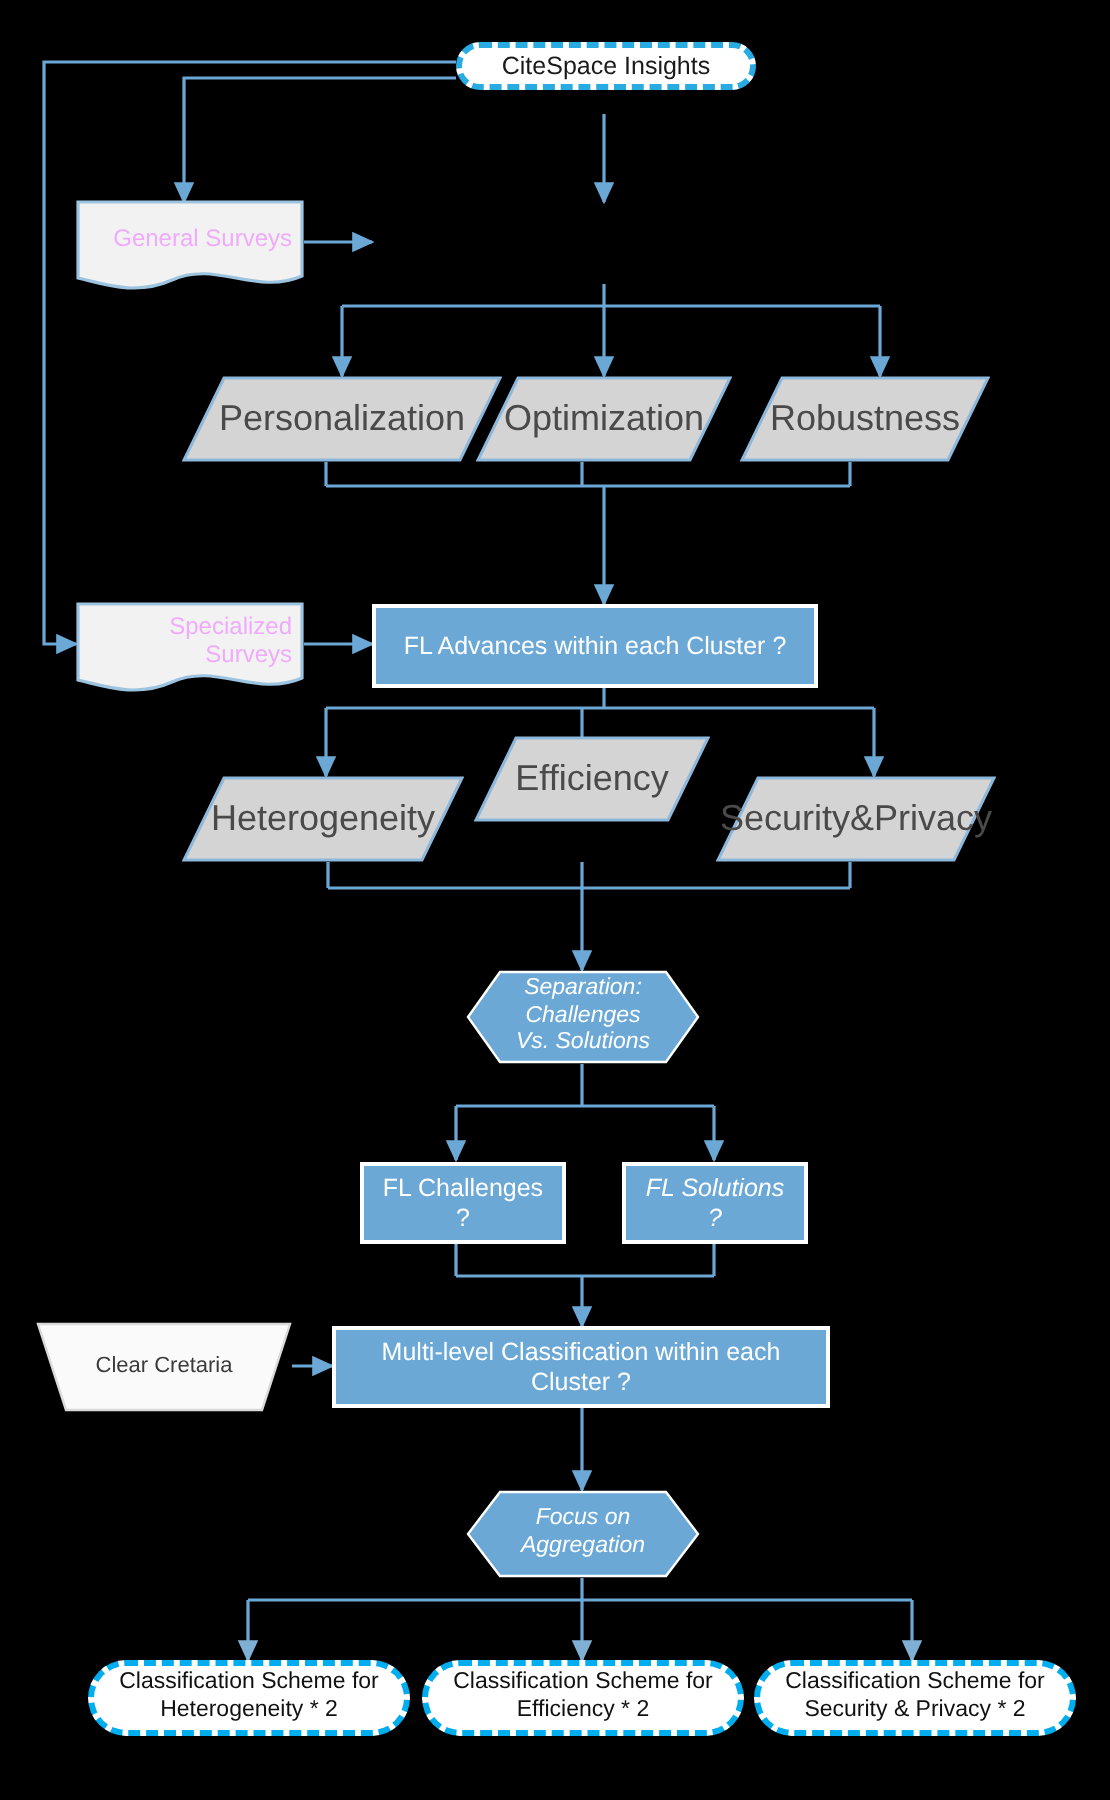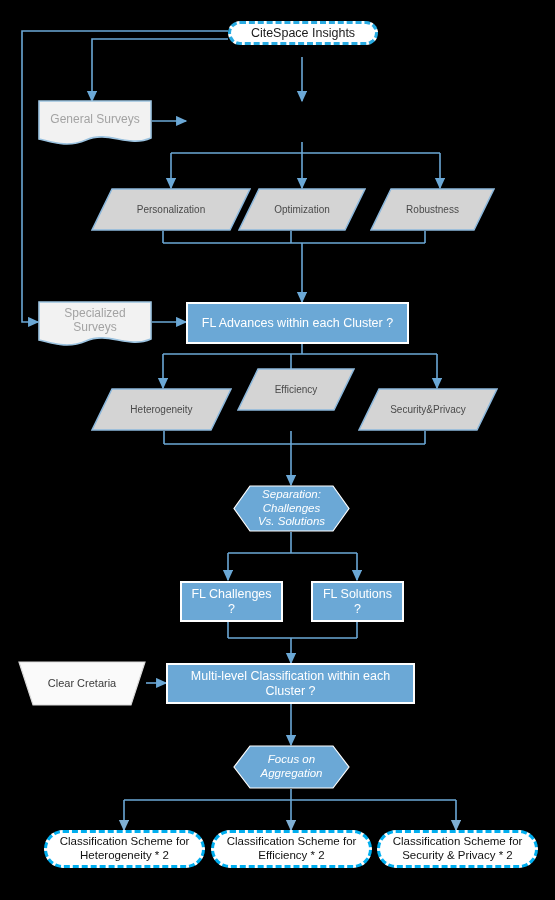--- a/index.html
+++ b/index.html
@@ -53,31 +53,32 @@
   .n-proc {
     background: #6BA8D6;
     border: 2px solid #ffffff;
     color: #ffffff;
     font-size: 12.5px;
   }
 
   
   .n-doc {
     background: transparent;
-    color: #a3a3a3;
+    color: #f0abfc;
     font-size: 12px;
+    text-align: right;
   }
   .n-doc .docsvg { position: absolute; left: 0; top: 0; }
   .n-doc .lbl { position: relative; z-index: 2; padding-bottom: 10px; }
 
   
   .n-data {
     background: transparent;
     color: #4a4a4a;
-    font-size: 10px;
+    font-size: 18px;
   }
   .n-data .shp { position: absolute; left: 0; top: 0; }
   .n-data .lbl { position: relative; z-index: 2; }
 
   
   .n-hex {
     background: transparent;
     color: #ffffff;
     font-size: 11.5px;
     font-style: italic;
@@ -239,21 +240,21 @@
       <span>Separation:</span><br>
       <span>Challenges</span><br>
       <span>Vs. Solutions</span>
     </span>
   </div>
 
   <div class="node n-proc" style="left:180px; top:581px; width:103px; height:41px;">
     <span class="lbl">FL Challenges ?</span>
   </div>
 
-  <div class="node n-proc" style="left:311px; top:581px; width:93px; height:41px;">
+  <div class="node n-proc" style="left:311px; top:581px; width:93px; height:41px;font-style:italic;">
     <span class="lbl">FL Solutions ?</span>
   </div>
 
   <div class="node n-trap" style="left:18px; top:661px; width:128px; height:45px;">
     <svg class="shp" width="128" height="45" viewBox="0 0 128 45" preserveAspectRatio="none">
       <path d="M1,1 L127,1 L113,44 L15,44 Z" fill="#FAFAFA" stroke="#D9D9D9" stroke-width="1.2"></path>
     </svg>
     <span class="lbl">Clear Cretaria</span>
   </div>
 

